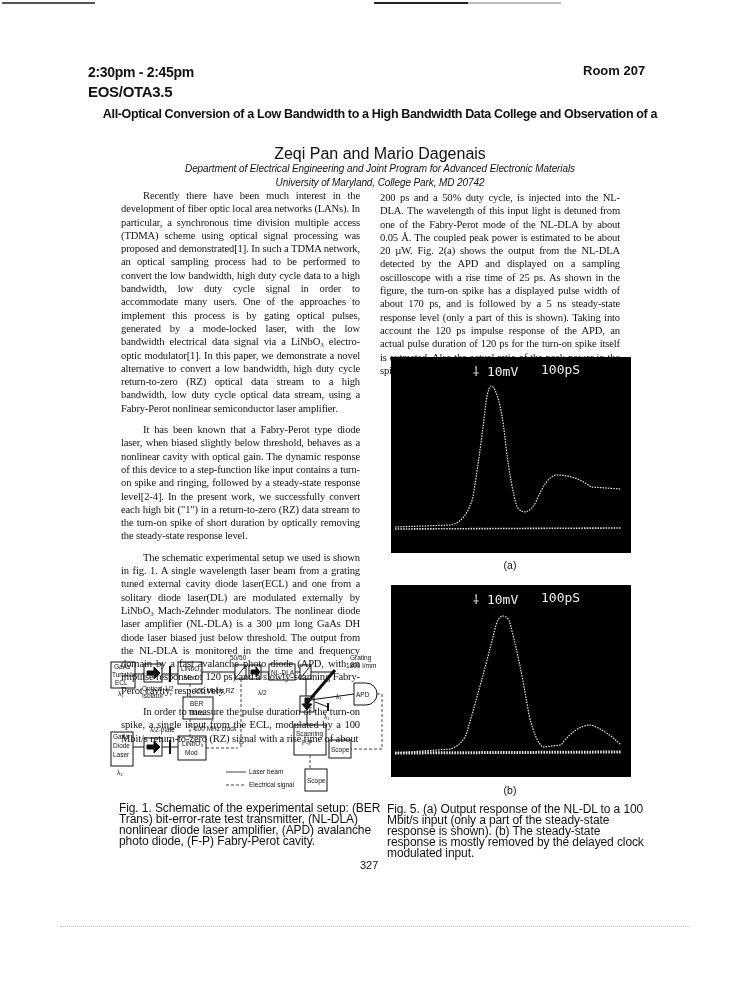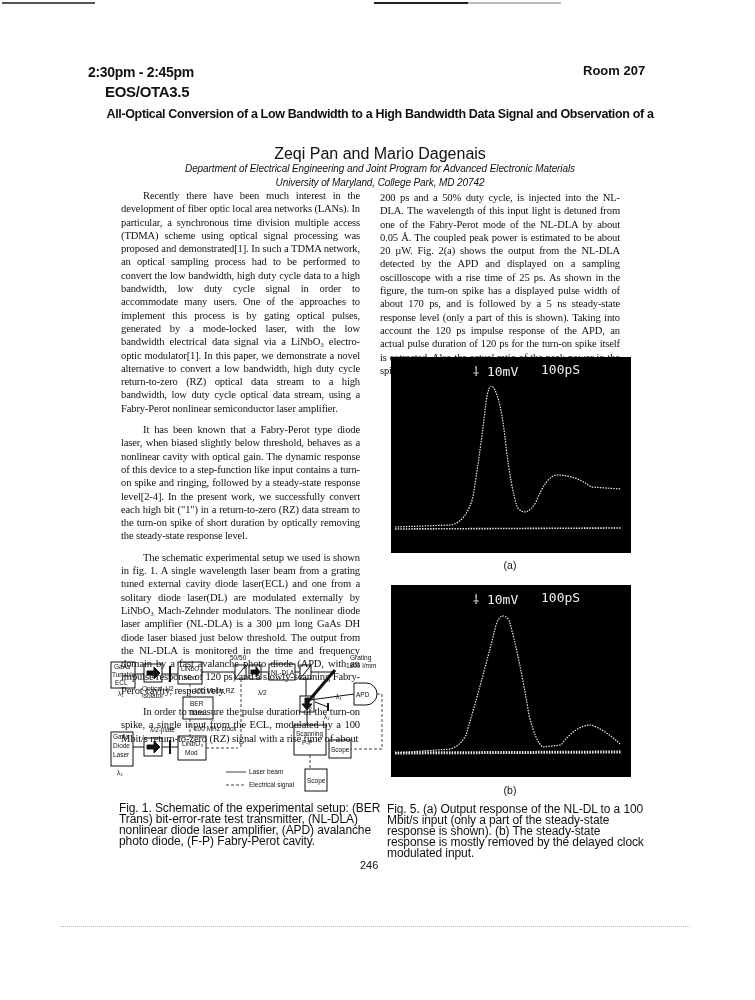--- a/index.html
+++ b/index.html
@@ -3,21 +3,21 @@
 <meta charset="utf-8">
 <style>
   html, body { margin: 0; padding: 0; background: #ffffff; }
   body { width: 755px; height: 1000px; position: relative; overflow: hidden; color: #111; }
   .abs { position: absolute; }
   .topline { position: absolute; top: 2px; height: 2px; }
   .sans { font-family: "Liberation Sans", "DejaVu Sans", sans-serif; }
   .serif { font-family: "Liberation Serif", "DejaVu Serif", serif; }
 
   .session-time { left: 88px; top: 64px; font-size: 14px; font-weight: bold; letter-spacing: -0.3px; }
-  .session-code { left: 88px; top: 83px; font-size: 15px; font-weight: bold; letter-spacing: -0.3px; margin-left: 17px; }
+  .session-code { left: 88px; top: 83px; font-size: 15px; font-weight: bold; letter-spacing: -0.3px; }
   .room { left: 583px; top: 63px; font-size: 13px; font-weight: bold; }
 
   .title { left: 80px; width: 600px; top: 106px; text-align: center; font-size: 12.5px; font-weight: bold; line-height: 16px; letter-spacing: -0.35px; }
   .authors { left: 80px; width: 600px; top: 146px; text-align: center; font-size: 16px; line-height: 15px; }
   .affil { left: 80px; width: 600px; top: 162px; text-align: center; font-size: 10px; font-style: italic; line-height: 14px; letter-spacing: -0.1px; }
 
   .col { font-size: 10.6px; line-height: 13.3px; text-align: justify; letter-spacing: -0.15px; }
   .col p { margin: 8px; text-indent: 22px; }
   .col-left { left: 113px; width: 255px; top: 181px; }
   .col-right { left: 372px; width: 256px; top: 183px; }
@@ -45,21 +45,21 @@
 
 <div class="topline" style="left:2px;width:93px;background:#555;"></div>
 <div class="topline" style="left:374px;width:94px;background:#222;"></div>
 <div class="topline" style="left:468px;width:93px;background:#bbb;"></div>
 
 <div class="abs sans session-time">2:30pm - 2:45pm</div>
 <div class="abs sans session-code">EOS/OTA3.5</div>
 <div class="abs sans room">Room 207</div>
 
 <div class="abs sans title">
-  <div>All-Optical Conversion of a Low Bandwidth to a High Bandwidth Data Signal and Observation of a</div>
+  <div>All-Optical Conversion of a Low Bandwidth to a High Bandwidth Data College and Observation of a</div>
 </div>
 <div class="abs sans authors">Zeqi Pan and Mario Dagenais</div>
 <div class="abs sans affil">
   <div>Department of Electrical Engineering and Joint Program for Advanced Electronic Materials</div>
   <div>University of Maryland, College Park, MD 20742</div>
 </div>
 
 <div class="abs serif col col-left">
   <p>Recently there have been much interest in the development of fiber optic local area networks (LANs). In particular, a synchronous time division multiple access (TDMA) scheme using optical signal processing was proposed and demonstrated[1]. In such a TDMA network, an optical sampling process had to be performed to convert the low bandwidth, high duty cycle data to a high bandwidth, low duty cycle signal in order to accommodate many users. One of the approaches to implement this process is by gating optical pulses, generated by a mode-locked laser, with the low bandwidth electrical data signal via a LiNbO₃ electro-optic modulator[1]. In this paper, we demonstrate a novel alternative to convert a low bandwidth, high duty cycle return-to-zero (RZ) optical data stream to a high bandwidth, low duty cycle optical data stream, using a Fabry-Perot nonlinear semiconductor laser amplifier.</p>
   <p>It has been known that a Fabry-Perot type diode laser, when biased slightly below threshold, behaves as a nonlinear cavity with optical gain. The dynamic response of this device to a step-function like input contains a turn-on spike and ringing, followed by a steady-state response level[2-4]. In the present work, we successfully convert each high bit ("1") in a return-to-zero (RZ) data stream to the turn-on spike of short duration by optically removing the steady-state response level.</p>
@@ -202,14 +202,14 @@
       <path d="M4,168 L230,167" stroke-width="3"></path>
     </g>
   </svg>
   <span class="scope-label" style="left:82px;">⸸ 10mV</span>
   <span class="scope-label" style="left:150px;">100pS</span>
 </div>
 <div class="abs sans sublabel" style="left:490px;top:784px;">(b)</div>
 
 <div class="abs sans caption cap2">Fig. 5. (a) Output response of the NL-DL to a 100 Mbit/s input (only a part of the steady-state response is shown).  (b) The steady-state response is mostly removed by the delayed clock modulated input.</div>
 
-<div class="abs sans pageno">246</div>
+<div class="abs sans pageno">327</div>
 <div class="abs scan-noise"></div>
 
 </body></html>

